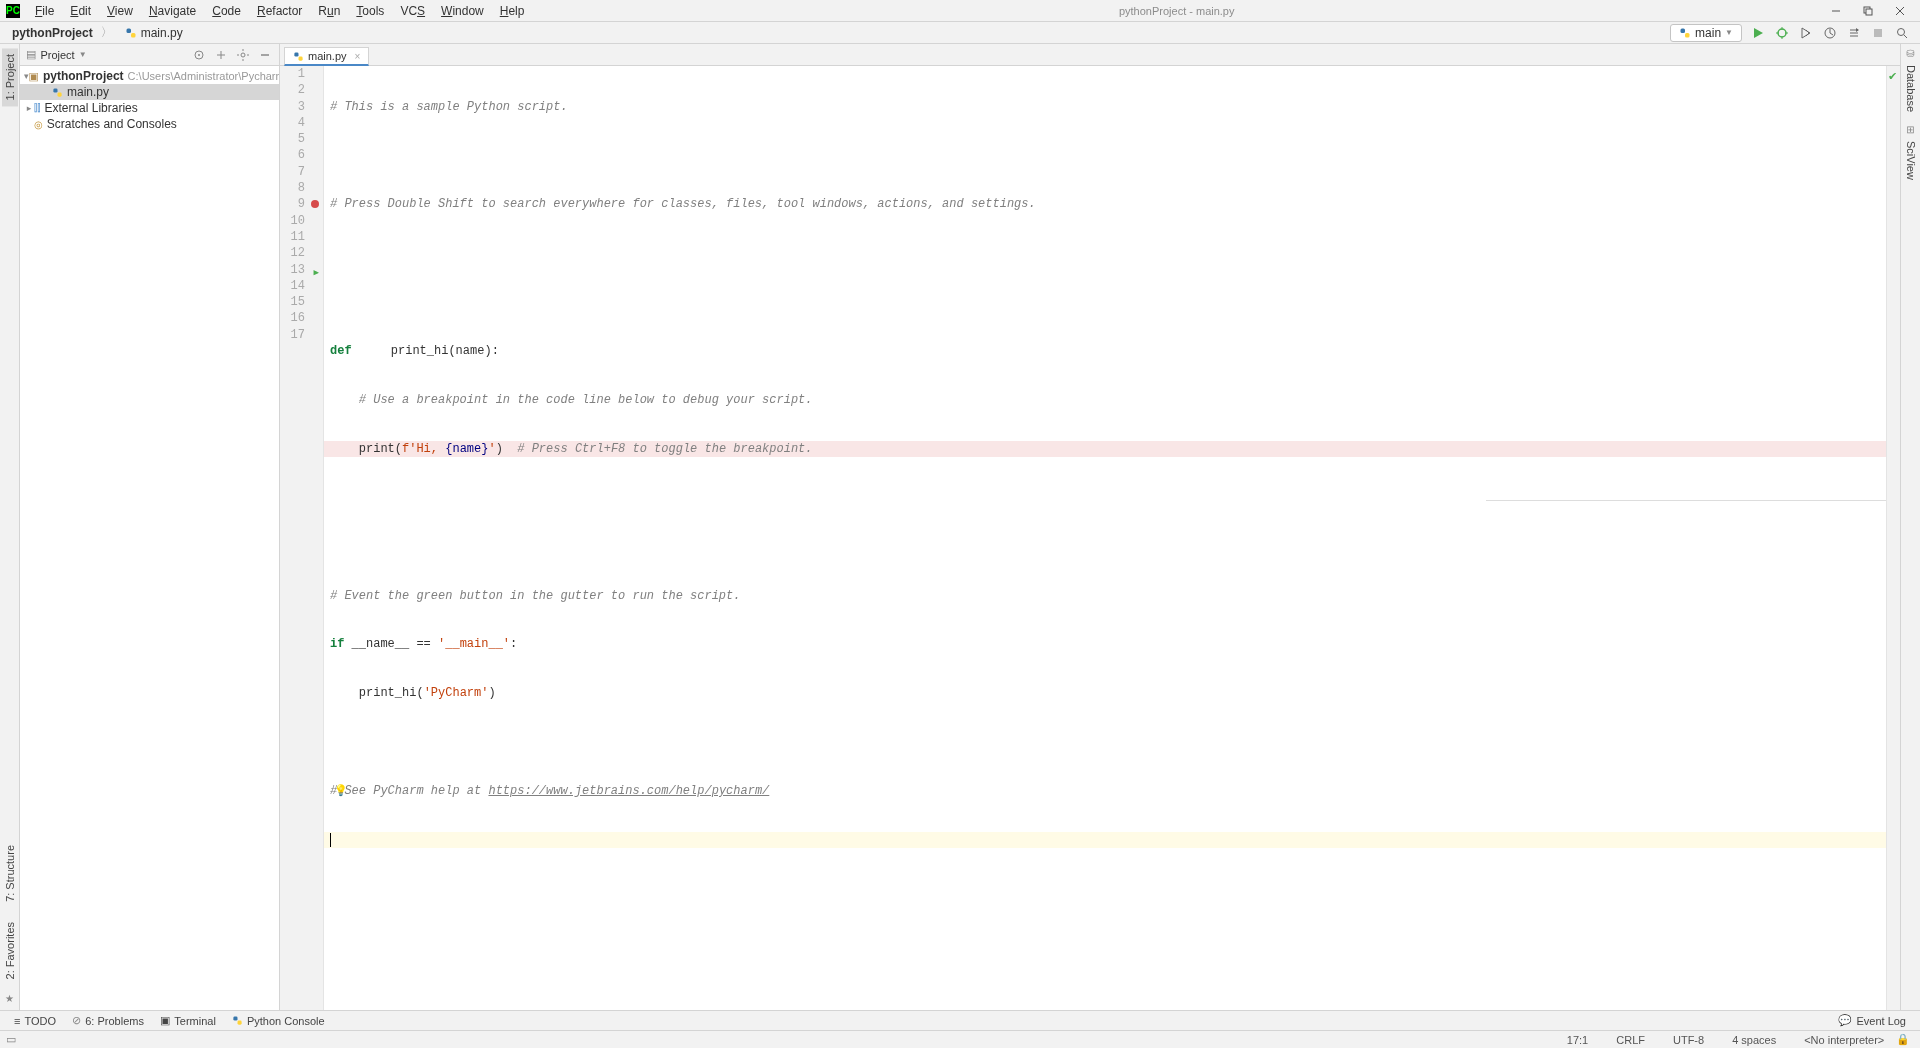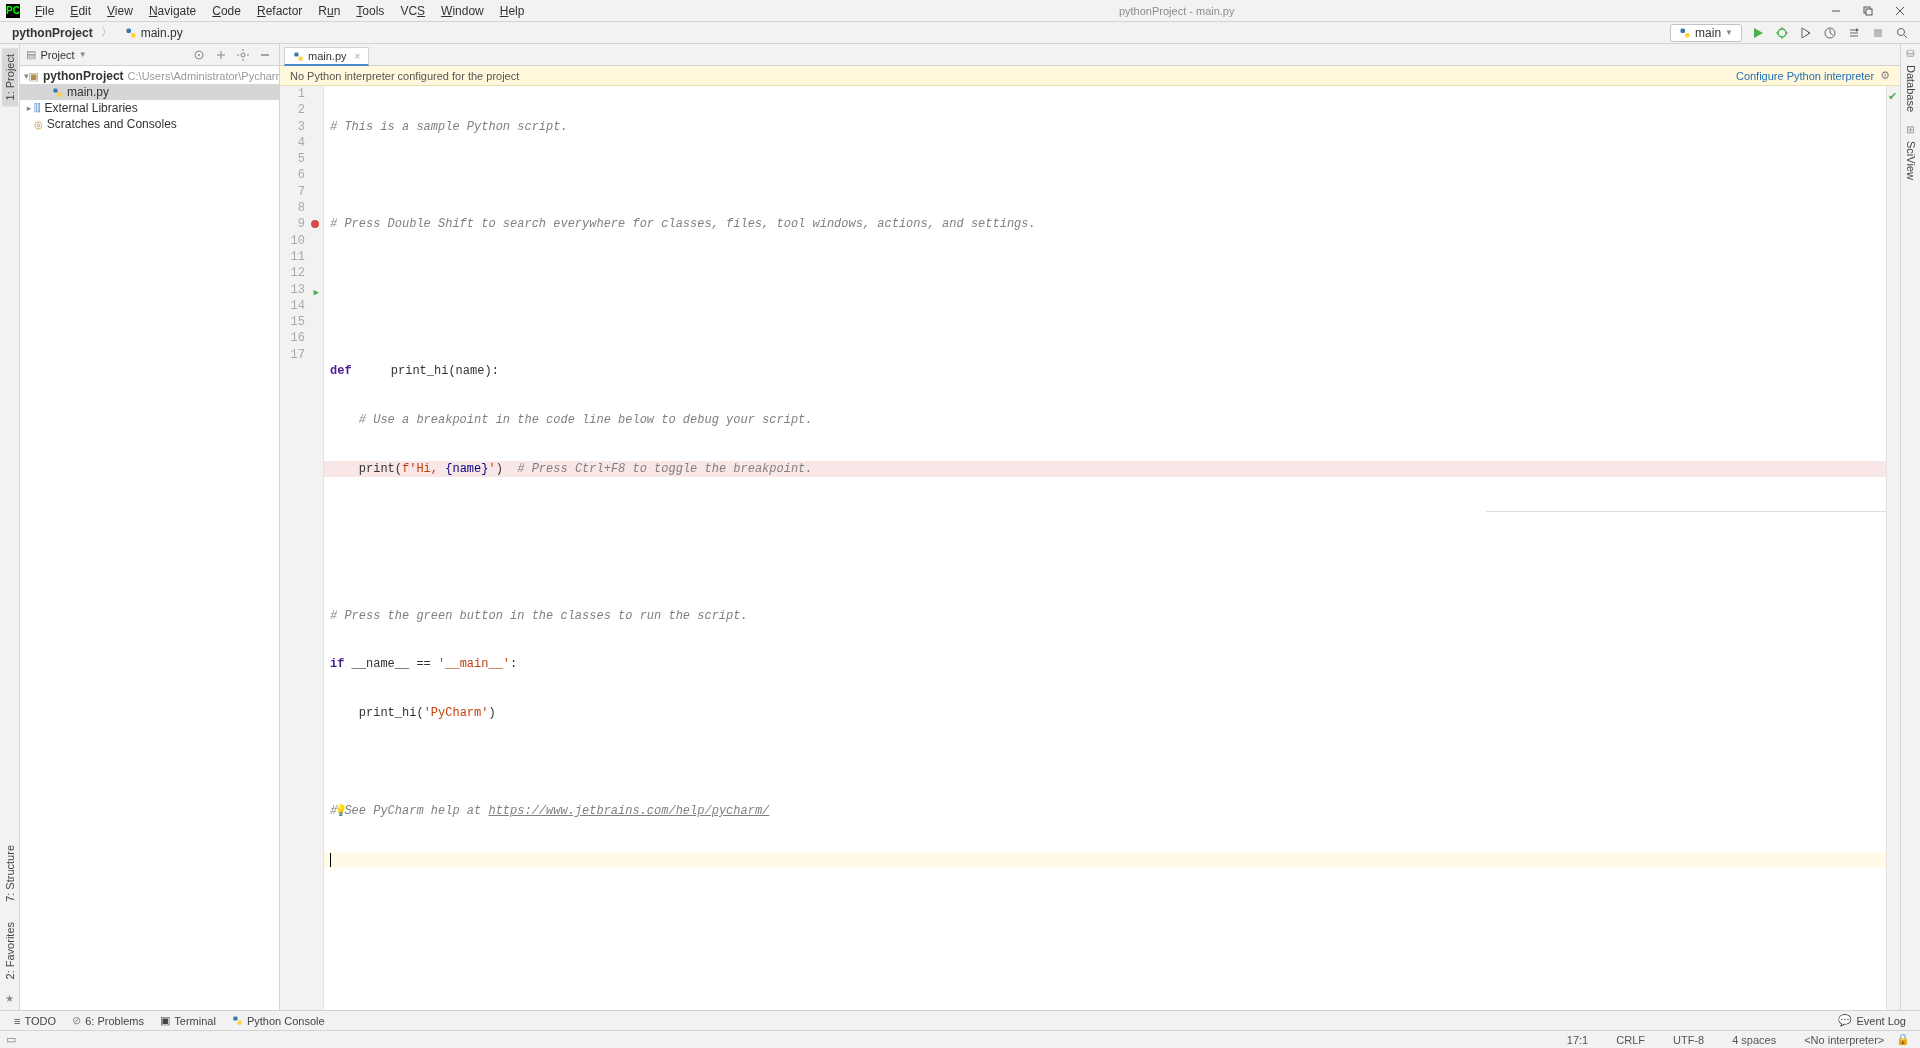--- a/index.html
+++ b/index.html
@@ -164,21 +164,21 @@
   font-size: 12px;
   line-height: 16.3px;
   color: #333;
   white-space: pre;
   position: relative;
 }
 .code .line { height: 16.3px; padding-left: 6px; position: relative; }
 .code .hl-pink { background: #f9e6e6; }
 .code .hl-yellow { background: #fffbe6; }
 .c-comment { color: #808080; font-style: italic; }
-.c-kw { color: #4c1d95; font-weight: bold; }
+.c-kw { color: #15803d; font-weight: bold; }
 .c-fn { color: #333; padding-left: 32px; }
 .c-str { color: #c2410c; }
 .c-brace { color: #000080; }
 .c-link { color: #808080; font-style: italic; text-decoration: underline; }
 .code .cursor { display: inline-block; width: 1px; height: 14px; background: #000; vertical-align: middle; margin-left: 0; }
 .code .bulb { position: absolute; left: 10px; color: #d9a422; font-size: 11px; }
 .right-strip {
   width: 14px;
   background: #f2f2f2;
   border-left: 1px solid #e4e4e4;
@@ -413,26 +413,20 @@
     <div class="editor-tabs">
       <div class="ed-tab">
         <svg width="11" height="11" viewBox="0 0 16 16">
             <rect x="2" y="2" width="6" height="6" rx="2" fill="#3776ab"></rect>
             <rect x="8" y="8" width="6" height="6" rx="2" fill="#ffd43b"></rect>
           </svg>
         <span>main.py</span>
         <span class="close">×</span>
       </div>
     </div>
-    <div class="warning-bar">
-      <span>No Python interpreter configured for the project</span>
-      <span class="sp"></span>
-      <a>Configure Python interpreter</a>
-      <span class="gear">⚙</span>
-    </div>
     <div class="code-wrap">
       <div class="gutter">
         <div class="ln">1</div>
         <div class="ln">2</div>
         <div class="ln">3</div>
         <div class="ln">4</div>
         <div class="ln">5</div>
         <div class="ln">6</div>
         <div class="ln">7</div>
         <div class="ln">8</div>
@@ -450,21 +444,21 @@
         <div class="line"><span class="c-comment"># This is a sample Python script.</span></div>
         <div class="line"></div>
         <div class="line"><span class="c-comment"># Press Double Shift to search everywhere for classes, files, tool windows, actions, and settings.</span></div>
         <div class="line"></div>
         <div class="line"></div>
         <div class="line"><span class="c-kw">def </span><span class="c-fn">print_hi(name):</span></div>
         <div class="line"><span class="c-comment">    # Use a breakpoint in the code line below to debug your script.</span></div>
         <div class="line hl-pink"><span>    print(</span><span class="c-str">f'Hi, </span><span class="c-brace">{name}</span><span class="c-str">'</span><span>)  </span><span class="c-comment"># Press Ctrl+F8 to toggle the breakpoint.</span></div>
         <div class="line"></div>
         <div class="line"></div>
-        <div class="line"><span class="c-comment"># Press the green button in the classes to run the script.</span></div>
+        <div class="line"><span class="c-comment"># Event the green button in the gutter to run the script.</span></div>
         <div class="line"><span class="c-kw">if </span><span>__name__ == </span><span class="c-str">'__main__'</span><span>:</span></div>
         <div class="line"><span>    print_hi(</span><span class="c-str">'PyCharm'</span><span>)</span></div>
         <div class="line"></div>
         <div class="line"><span class="c-comment"># See PyCharm help at </span><span class="bulb">💡</span><span class="c-link">https://www.jetbrains.com/help/pycharm/</span></div>
         <div class="line hl-yellow"><span class="cursor"></span></div>
         <div class="overview-line"></div>
       </div>
       <div class="right-strip">
         <span class="chk">✔</span>
       </div>

